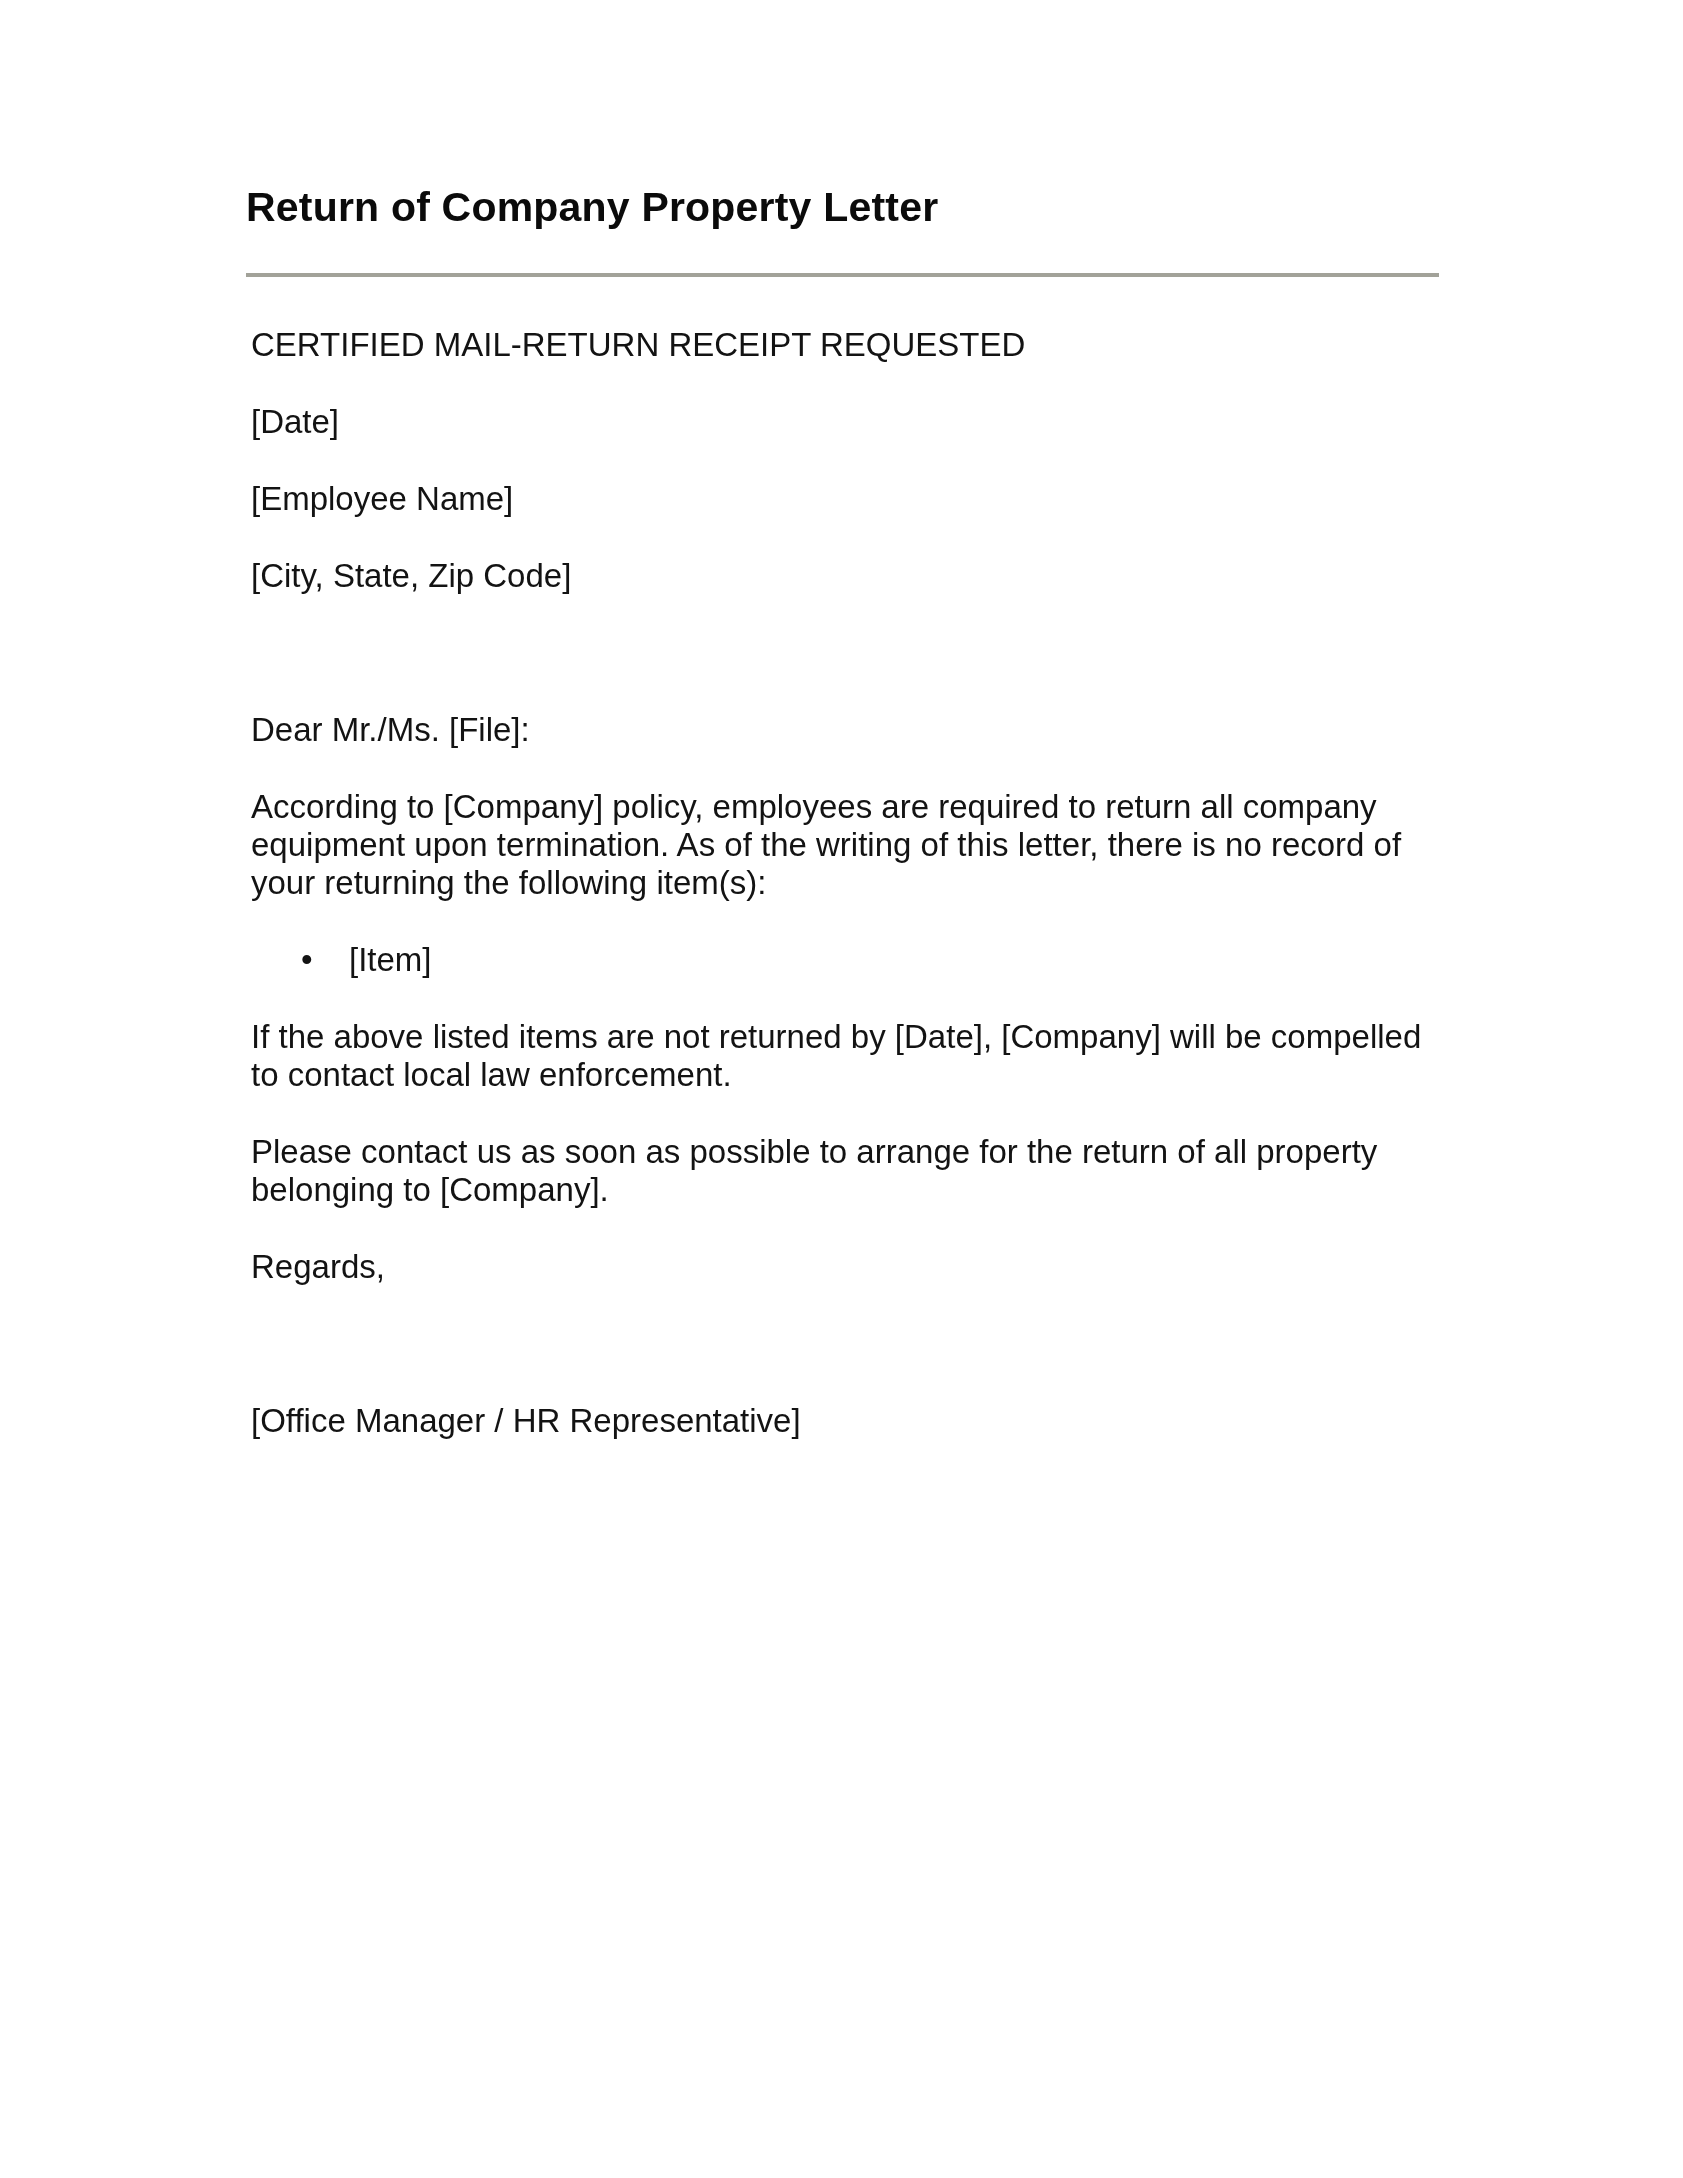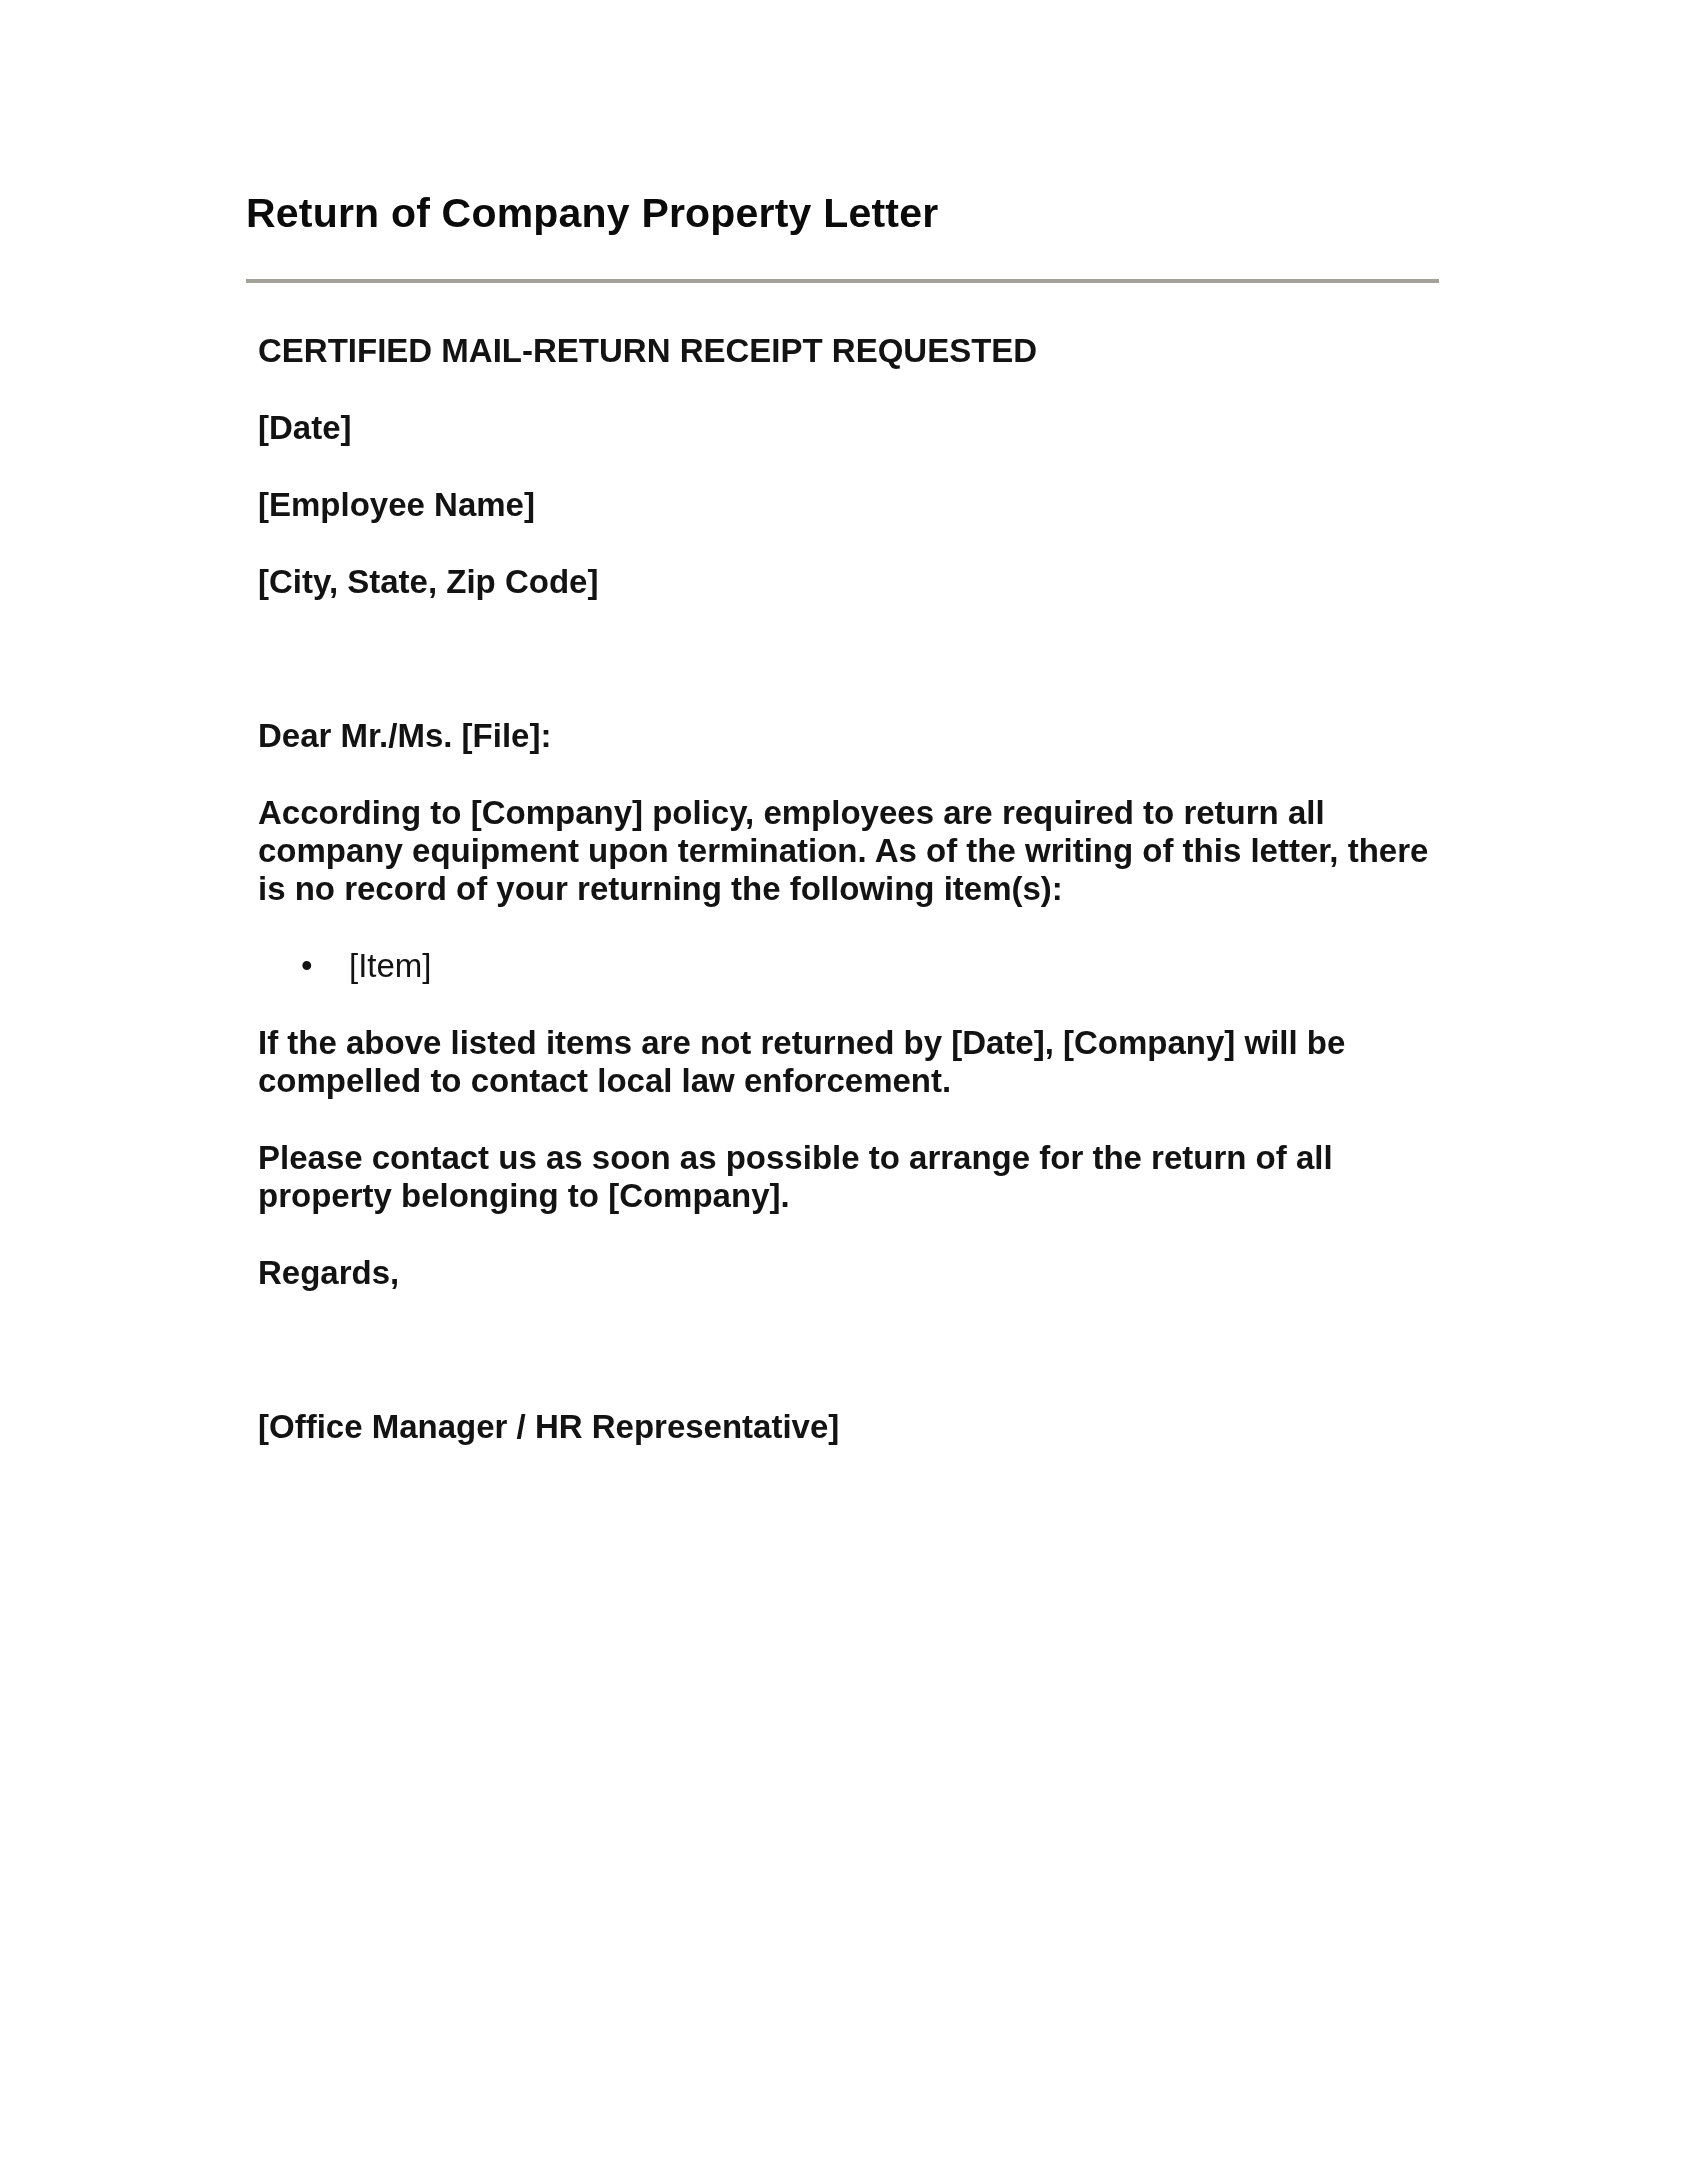--- a/index.html
+++ b/index.html
@@ -12,21 +12,21 @@
     width: 1683px;
     height: 2178px;
     background: #ffffff;
     overflow: hidden;
     font-family: "Liberation Sans", "DejaVu Sans", sans-serif;
     color: #131313;
   }
   .content {
     position: absolute;
     left: 246px;
-    top: 6px;
+    top: 0;
     width: 1193px;
   }
   .doc-title {
     margin: 184px 0 0 0;
     font-size: 41px;
     line-height: 47px;
     font-weight: 700;
     color: #0b0b0b;
     letter-spacing: 0.2px;
   }
@@ -35,22 +35,22 @@
     height: 4px;
     width: 100%;
     background: #a2a299;
   }
   .body-text {
     margin-top: 49px;
   }
   .para {
     font-size: 33px;
     line-height: 38px;
-    margin: 0 0 39px 12px;
-    font-weight: 700;
+    margin: 0 0 39px 5px;
+    font-weight: 400;
   }
   .blank-line {
     height: 38px;
     margin: 0 0 39px 0;
   }
   .bullet-row {
     display: flex;
     align-items: flex-start;
     font-size: 33px;
     line-height: 38px;

